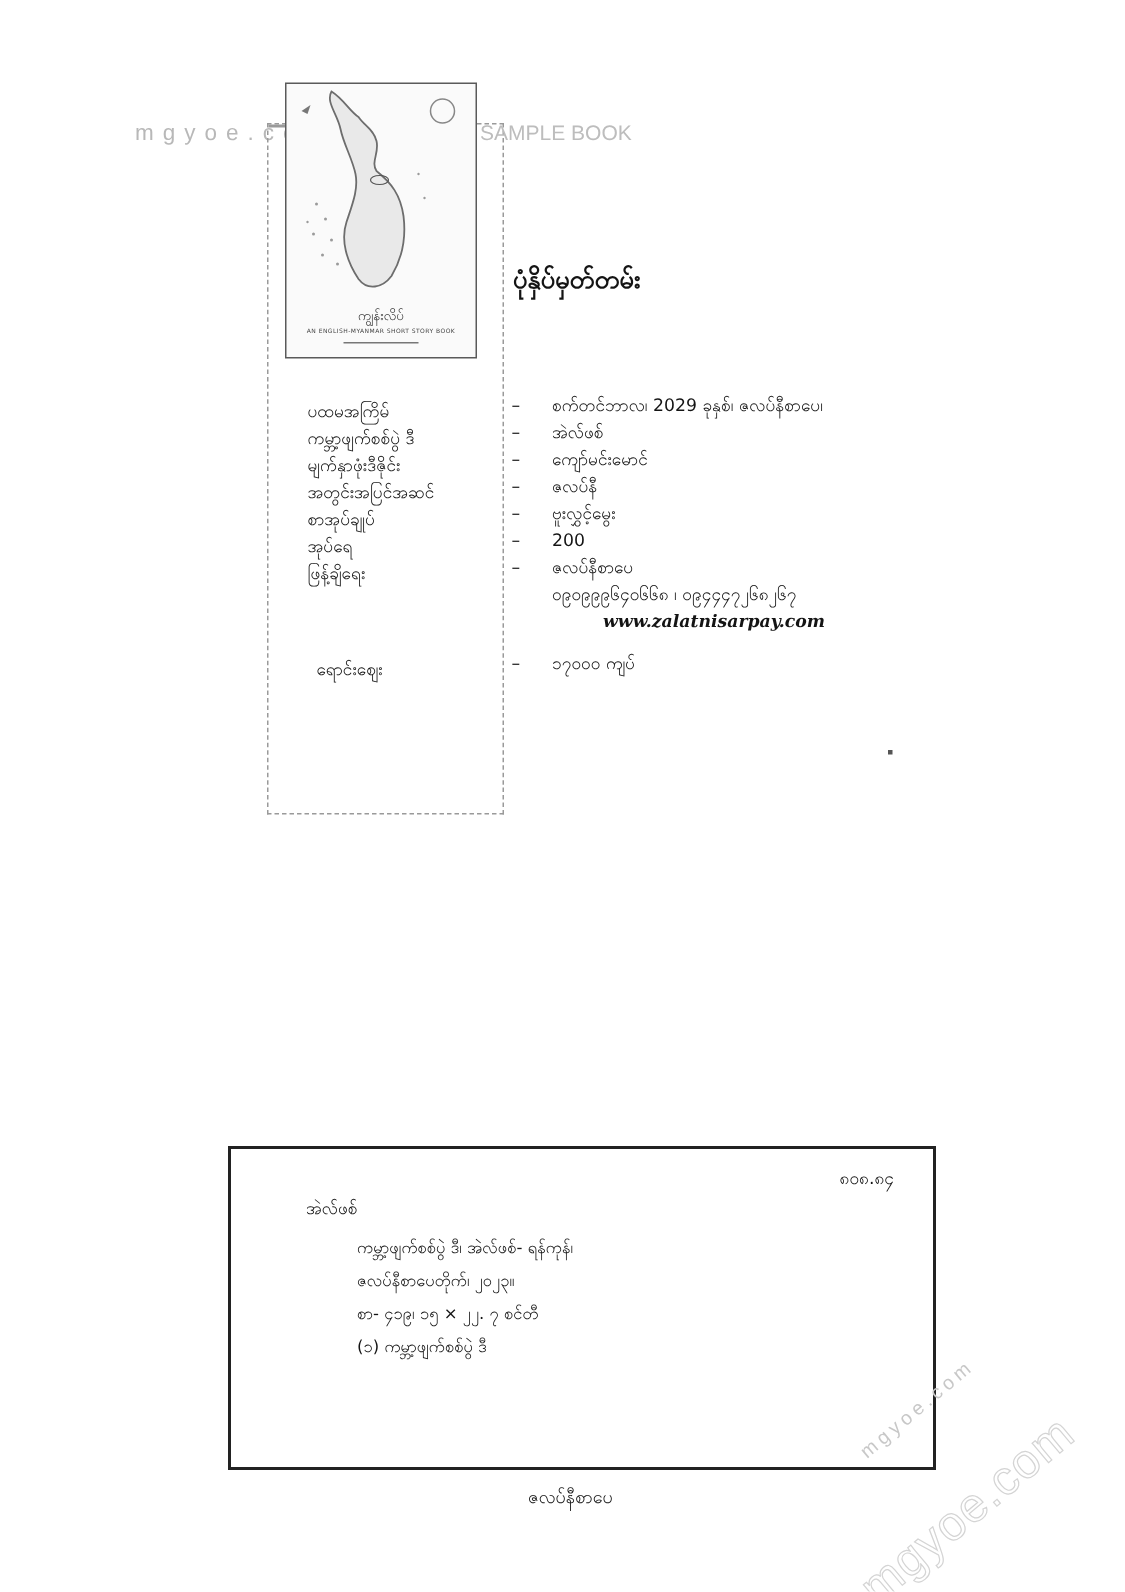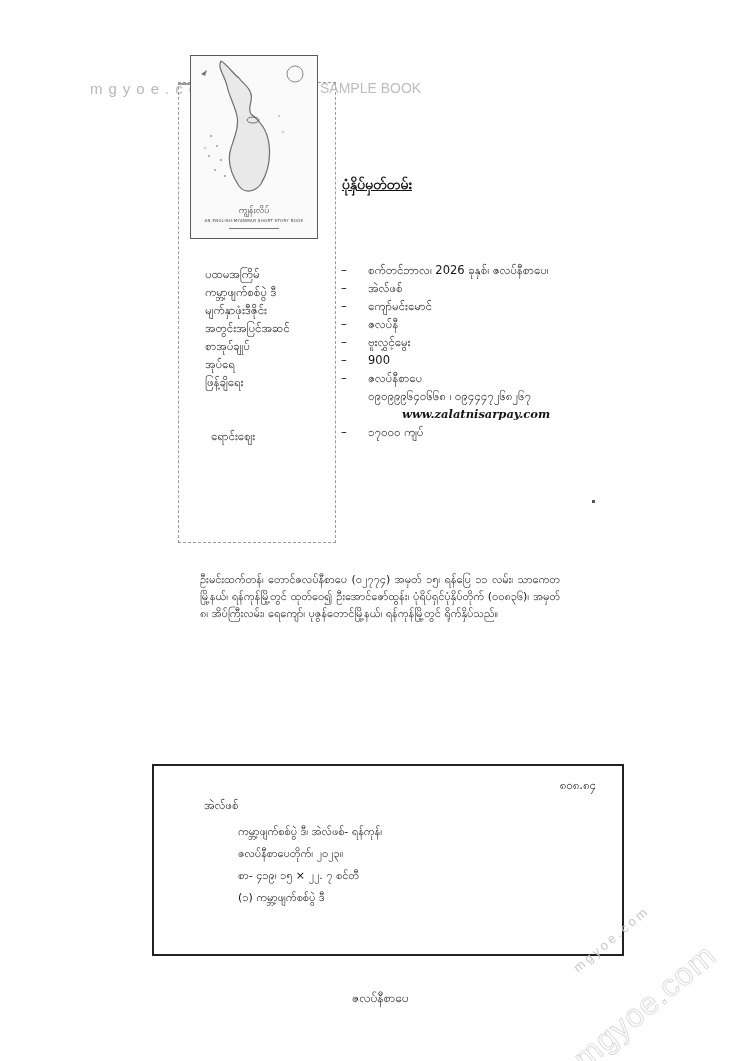--- a/index.html
+++ b/index.html
@@ -54,44 +54,44 @@
     font-family: "Liberation Sans", sans-serif;
   }
   .wm-diag-large {
     position: absolute; left: 590px; top: 1040px; font-size: 32px; letter-spacing: 1px;
     color: transparent; -webkit-text-stroke: 0.8px #d4d4d4;
     transform: rotate(-40deg); transform-origin: left bottom;
     font-family: "Liberation Sans", sans-serif;
   }
 
   .section-title {
-    position: absolute; left: 342px; top: 175px; font-size: 14px; font-weight: bold; text-decoration: underline;
+    position: absolute; left: 342px; top: 175px; font-size: 17px; font-weight: bold;
   }
 
   
   .info { position: absolute; left: 205px; top: 263px; width: 360px; font-size: 11.5px; }
   .info-row { position: relative; height: 18px; }
   .info-label { position: absolute; left: 0; top: 4px; white-space: nowrap; }
   .info-dash { position: absolute; left: 136px; top: 0; }
   .info-value { position: absolute; left: 163px; top: 0; white-space: nowrap; }
   .info-value.url { font-family: "DejaVu Serif", serif; font-style: italic; font-weight: bold; font-size: 11.5px; margin-left: 34px; }
-  .info-row.price { margin-top: 0; }
+  .info-row.price { margin-top: 10px; }
   .info-row.price .info-label { left: 6px; }
 
   .speck { position: absolute; left: 592px; top: 500px; width: 3px; height: 3px; background: #555; }
 
   
   .address-para {
     position: absolute; left: 200px; top: 560px; width: 360px; font-size: 11px;
     line-height: 17px; text-align: justify;
   }
 
   
   .catalog-box {
-    position: absolute; left: 152px; top: 764px; width: 472px; height: 192px;
+    position: absolute; left: 152px; top: 764px; width: 472px; height: 216px;
     border: 2px solid #222; box-sizing: border-box;
   }
   .cat-number { position: absolute; right: 26px; top: 12px; font-size: 11.5px; }
   .cat-heading { position: absolute; left: 50px; top: 32px; font-size: 11.5px; }
   .cat-line { position: absolute; left: 84px; font-size: 11px; white-space: nowrap; }
 
   .footer-publisher {
     position: absolute; left: 352px; top: 990px; font-size: 12px;
   }
 </style>
@@ -128,21 +128,21 @@
   </div>
 
   <span class="wm-sample">SAMPLE BOOK</span>
 
   <div class="section-title">ပုံနှိပ်မှတ်တမ်း</div>
 
   <div class="info">
     <div class="info-row">
       <span class="info-label">ပထမအကြိမ်</span>
       <span class="info-dash">–</span>
-      <span class="info-value">စက်တင်ဘာလ၊ 2026 ခုနှစ်၊ ဇလပ်နီစာပေ၊</span>
+      <span class="info-value">စက်တင်ဘာလ၊ 2029 ခုနှစ်၊ ဇလပ်နီစာပေ၊</span>
     </div>
     <div class="info-row">
       <span class="info-label">ကမ္ဘာ့ဖျက်စစ်ပွဲ ဒီ</span>
       <span class="info-dash">–</span>
       <span class="info-value">အဲလ်ဖစ်</span>
     </div>
     <div class="info-row">
       <span class="info-label">မျက်နှာဖုံးဒီဇိုင်း</span>
       <span class="info-dash">–</span>
       <span class="info-value">ကျော်မင်းမောင်</span>
@@ -153,21 +153,21 @@
       <span class="info-value">ဇလပ်နီ</span>
     </div>
     <div class="info-row">
       <span class="info-label">စာအုပ်ချုပ်</span>
       <span class="info-dash">–</span>
       <span class="info-value">ဗူးလွှင့်မွေး</span>
     </div>
     <div class="info-row">
       <span class="info-label">အုပ်ရေ</span>
       <span class="info-dash">–</span>
-      <span class="info-value">900</span>
+      <span class="info-value">200</span>
     </div>
     <div class="info-row">
       <span class="info-label">ဖြန့်ချိရေး</span>
       <span class="info-dash">–</span>
       <span class="info-value">ဇလပ်နီစာပေ</span>
     </div>
     <div class="info-row">
       <span class="info-value">၀၉၀၉၉၉၆၄၀၆၆၈ ၊ ၀၉၄၄၄၇၂၆၈၂၆၇</span>
     </div>
     <div class="info-row">
@@ -175,21 +175,20 @@
     </div>
     <div class="info-row price">
       <span class="info-label">ရောင်းဈေး</span>
       <span class="info-dash">–</span>
       <span class="info-value">၁၇၀၀၀ ကျပ်</span>
     </div>
   </div>
 
   <span class="speck"></span>
 
-  <p class="address-para">ဦးမင်းထက်တန်၊ တောင်ဇလပ်နီစာပေ (၀၂၇၇၄) အမှတ် ၁၅၊ ရန်ပြေ ၁၁ လမ်း၊ သာကေတမြို့နယ်၊ ရန်ကုန်မြို့တွင် ထုတ်ဝေ၍ ဦးအောင်ဇော်ထွန်း၊ ပုံရိပ်ရှင်ပုံနှိပ်တိုက် (၀၀၈၃၆)၊ အမှတ် ၈၊ အိပ်ကြီးလမ်း၊ ရေကျော်၊ ပုဇွန်တောင်မြို့နယ်၊ ရန်ကုန်မြို့တွင် ရိုက်နှိပ်သည်။</p>
 
   <div class="catalog-box">
     <span class="cat-number">၈၀၈.၈၄</span>
     <span class="cat-heading">အဲလ်ဖစ်</span>
     <span class="cat-line" style="top:58px">ကမ္ဘာ့ဖျက်စစ်ပွဲ ဒီ၊ အဲလ်ဖစ်- ရန်ကုန်၊</span>
     <span class="cat-line" style="top:80px">ဇလပ်နီစာပေတိုက်၊ ၂၀၂၃။</span>
     <span class="cat-line" style="top:102px">စာ- ၄၁၉၊ ၁၅ × ၂၂. ၇ စင်တီ</span>
     <span class="cat-line" style="top:124px">(၁)  ကမ္ဘာ့ဖျက်စစ်ပွဲ ဒီ</span>
   </div>
 

